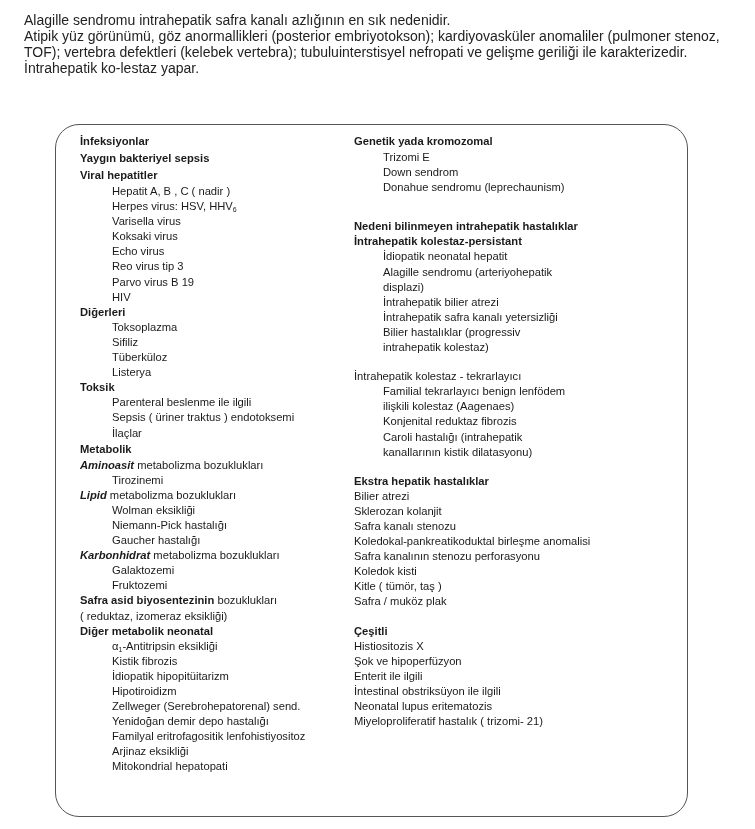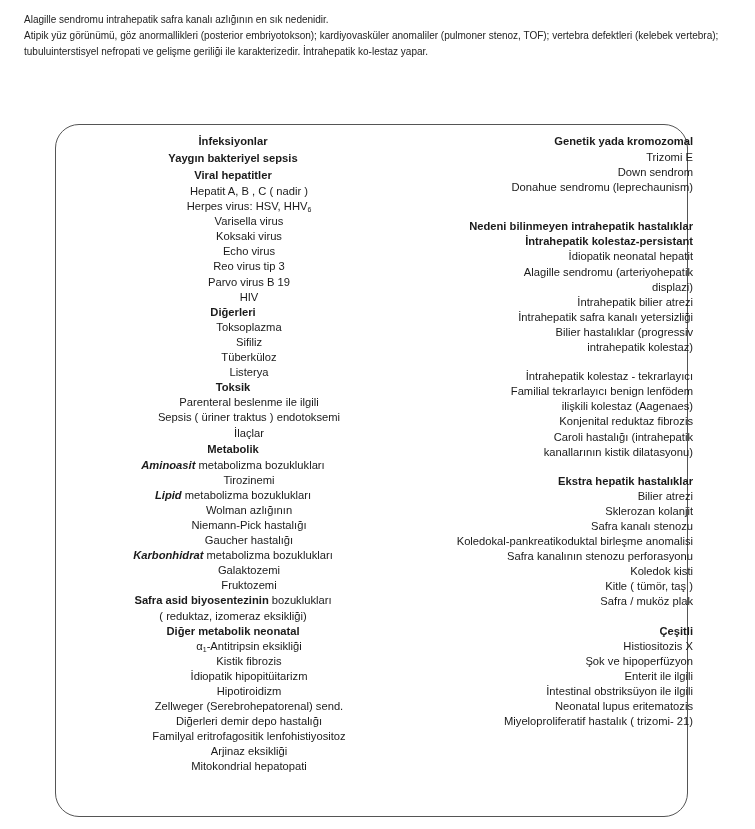--- a/index.html
+++ b/index.html
@@ -1,27 +1,27 @@
 <!DOCTYPE html>
 <html><head>
 <meta charset="utf-8">
 <style>
   html, body { margin: 0; padding: 0; background: #ffffff; }
   body { width: 755px; height: 829px; position: relative; overflow: hidden;
          font-family: "Liberation Sans", sans-serif; color: #1a1a1a; }
   .intro { position: absolute; left: 24px; top: 12px; width: 720px;
-           font-size: 10px; line-height: 16px; color: #222; }
+           font-size: 14px; line-height: 16px; color: #222; }
   .intro p { margin: 0; }
   .cutline { position: absolute; left: 24px; top: 84px; width: 330px; height: 4px;
              overflow: hidden; color: #bbb; font-size: 12px; line-height: 8px; }
   .box { position: absolute; left: 55px; top: 124px; width: 633px; height: 693px;
          border: 1.5px solid #555; border-radius: 24px; box-sizing: border-box; }
   .col { position: absolute; top: 133px; font-size: 11.2px; color: #1a1a1a; }
-  .col.left { left: 88px; width: 290px; text-align: center; }
-  .col.right { left: 393px; width: 300px; text-align: right; }
+  .col.left { left: 80px; width: 290px; }
+  .col.right { left: 354px; width: 300px; }
   .line { height: 15.1px; line-height: 15.1px; white-space: nowrap; }
   .h { font-weight: bold; }
   .h.big { height: 17px; line-height: 17px; }
   .ind { padding-left: 32px; }
   .rind { padding-left: 29px; }
   .gap { height: 14px; }
   .gap.big { height: 24px; }
   sub { font-size: 7px; vertical-align: -2px; }
   em { font-style: italic; font-weight: bold; margin-top: 29px; }
 </style>
@@ -54,35 +54,35 @@
   <div class="line ind">Tüberküloz</div>
   <div class="line ind">Listerya</div>
   <div class="line h">Toksik</div>
   <div class="line ind">Parenteral beslenme ile ilgili</div>
   <div class="line ind">Sepsis  ( üriner traktus ) endotoksemi</div>
   <div class="line ind">İlaçlar</div>
   <div class="line h big">Metabolik</div>
   <div class="line"><em>Aminoasit</em><span> metabolizma bozuklukları</span></div>
   <div class="line ind">Tirozinemi</div>
   <div class="line"><em>Lipid</em><span> metabolizma bozuklukları</span></div>
-  <div class="line ind">Wolman azlığının</div>
+  <div class="line ind">Wolman eksikliği</div>
   <div class="line ind">Niemann-Pick hastalığı</div>
   <div class="line ind">Gaucher hastalığı</div>
   <div class="line"><em>Karbonhidrat</em><span> metabolizma bozuklukları</span></div>
   <div class="line ind">Galaktozemi</div>
   <div class="line ind">Fruktozemi</div>
   <div class="line"><b>Safra asid biyosentezinin</b><span> bozuklukları</span></div>
   <div class="line">( reduktaz, izomeraz eksikliği)</div>
   <div class="line h">Diğer metabolik neonatal</div>
   <div class="line ind"><span>α</span><sub>1</sub><span>-Antitripsin eksikliği</span></div>
   <div class="line ind">Kistik fibrozis</div>
   <div class="line ind">İdiopatik hipopitüitarizm</div>
   <div class="line ind">Hipotiroidizm</div>
   <div class="line ind">Zellweger (Serebrohepatorenal) send.</div>
-  <div class="line ind">Diğerleri demir depo hastalığı</div>
+  <div class="line ind">Yenidoğan demir depo hastalığı</div>
   <div class="line ind">Familyal eritrofagositik lenfohistiyositoz</div>
   <div class="line ind">Arjinaz eksikliği</div>
   <div class="line ind">Mitokondrial hepatopati</div>
 </div>
 
 <div class="col right">
   <div class="line h big">Genetik yada kromozomal</div>
   <div class="line rind">Trizomi E</div>
   <div class="line rind">Down sendrom</div>
   <div class="line rind">Donahue sendromu (leprechaunism)</div>

